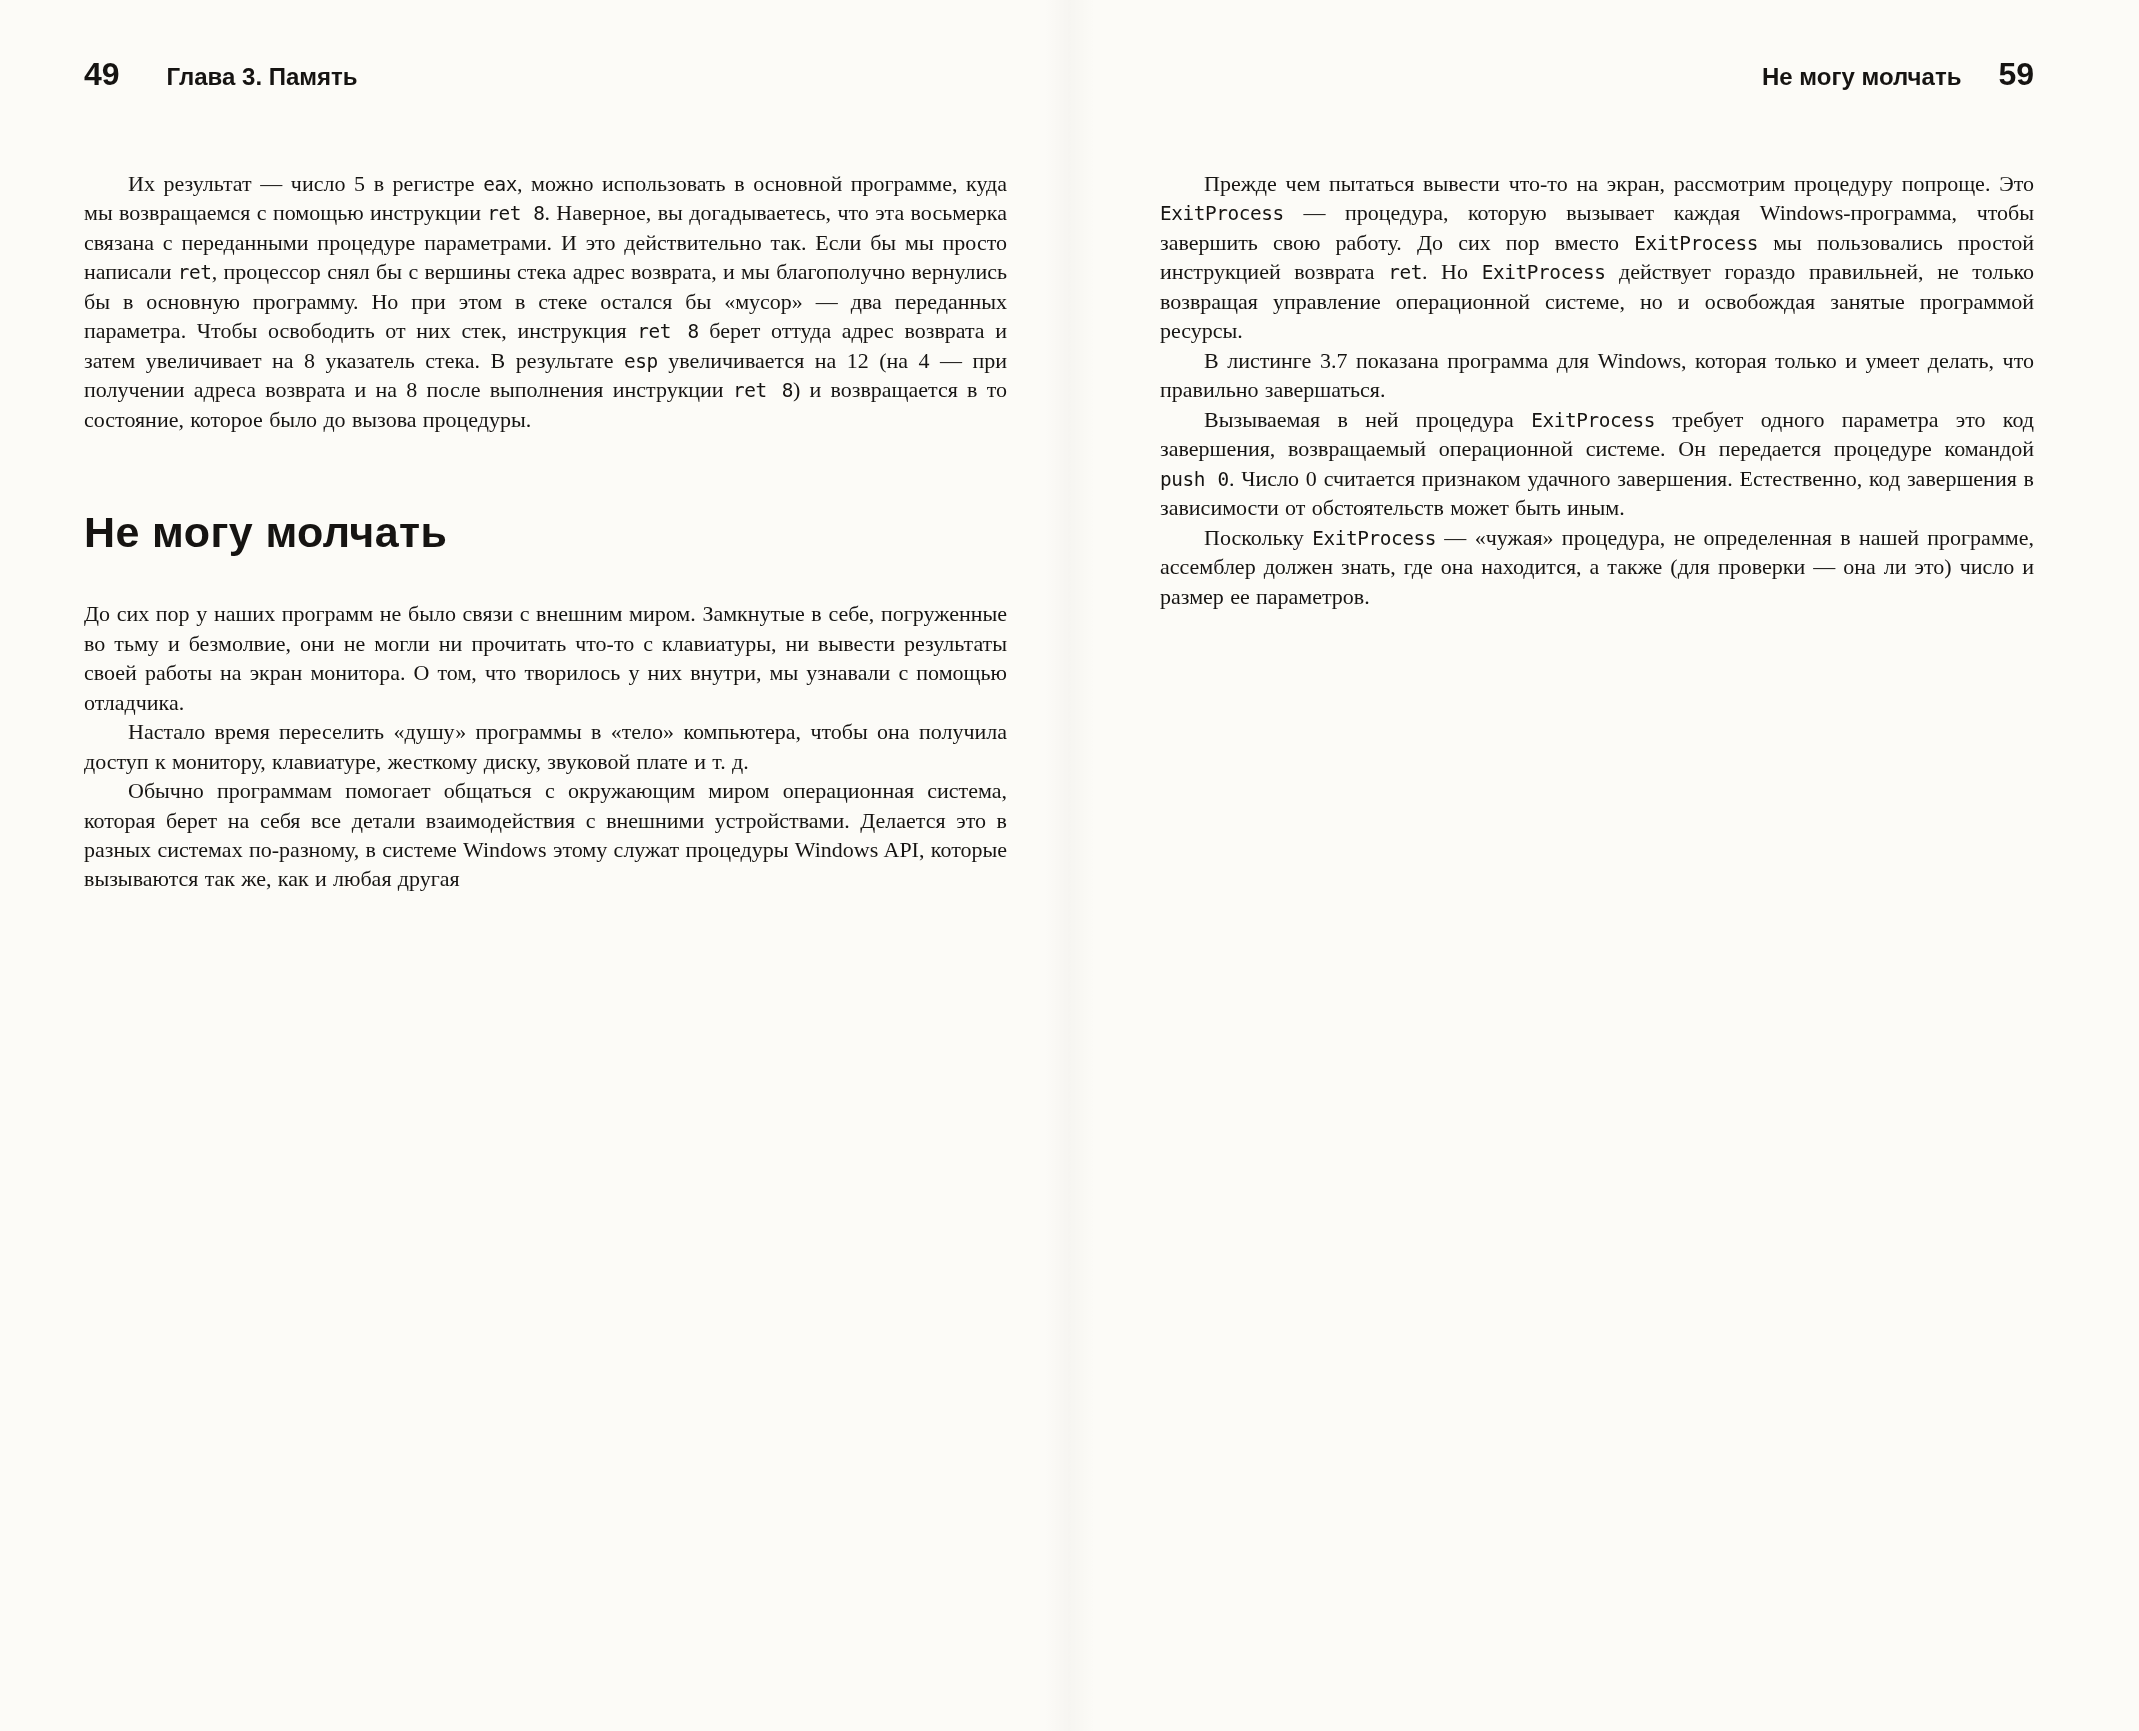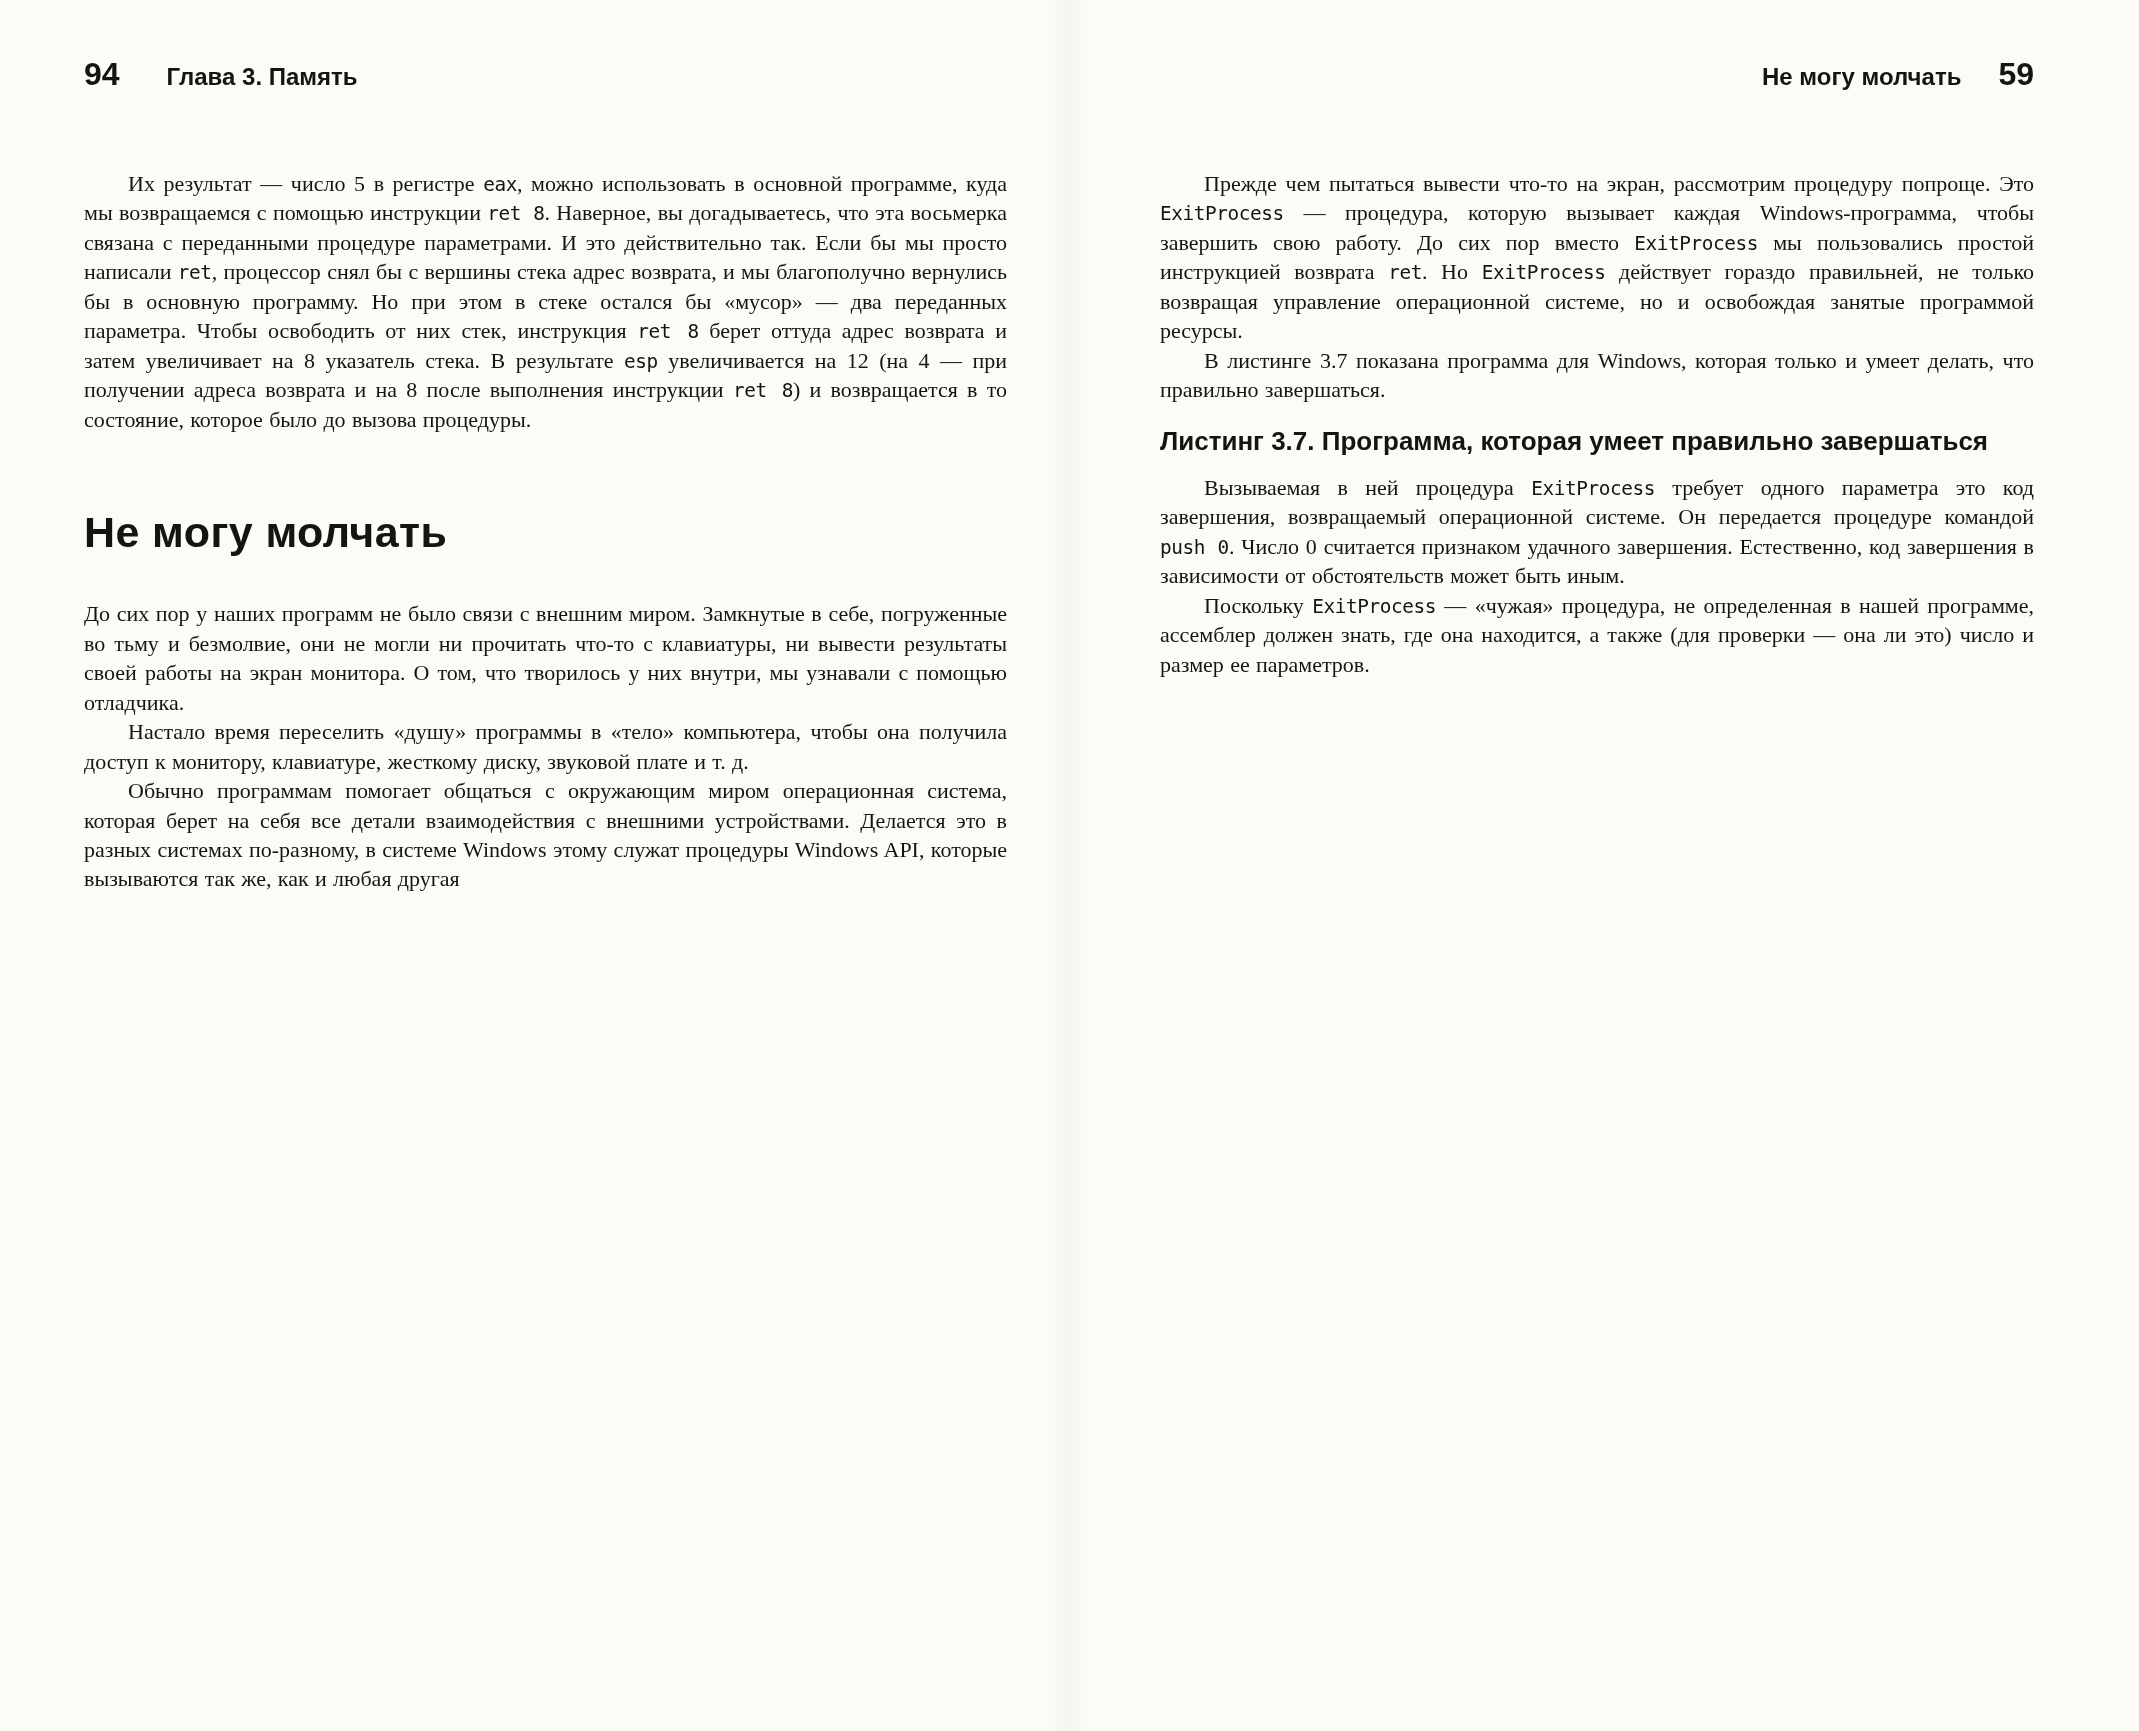--- a/index.html
+++ b/index.html
@@ -61,21 +61,21 @@
     white-space:pre;
   }
 </style>
 </head>
 <body>
 
 <div class="spread">
 
   <section class="page page-left">
     <header class="running-head">
-      <span class="page-num">94</span>
+      <span class="page-num">49</span>
       <span class="head-title">Глава 3. Память</span>
     </header>
 
     <p class="body indent"><span>Их результат — число 5 в регистре </span><span class="code">eax</span><span>, можно использовать в основной программе, куда мы возвращаемся с помощью инструкции </span><span class="code">ret 8</span><span>. Наверное, вы догадываетесь, что эта восьмерка связана с переданными процедуре параметрами. И это действительно так. Если бы мы просто написали </span><span class="code">ret</span><span>, процессор снял бы с вершины стека адрес возврата, и мы благополучно вернулись бы в основную программу. Но при этом в стеке остался бы «мусор» — два переданных параметра. Чтобы освободить от них стек, инструкция </span><span class="code">ret 8</span><span> берет оттуда адрес возврата и затем увеличивает на 8 указатель стека. В результате </span><span class="code">esp</span><span> увеличивается на 12 (на 4 — при получении адреса возврата и на 8 после выполнения инструкции </span><span class="code">ret 8</span><span>) и возвращается в то состояние, которое было до вызова процедуры.</span></p>
 
     <h1 class="section-heading">Не могу молчать</h1>
 
     <p class="body"><span>До сих пор у наших программ не было связи с внешним миром. Замкнутые в себе, погруженные во тьму и безмолвие, они не могли ни прочитать что-то с клавиатуры, ни вывести результаты своей работы на экран монитора. О том, что творилось у них внутри, мы узнавали с помощью отладчика.</span></p>
     <p class="body indent"><span>Настало время переселить «душу» программы в «тело» компьютера, чтобы она получила доступ к монитору, клавиатуре, жесткому диску, звуковой плате и т. д.</span></p>
     <p class="body indent"><span>Обычно программам помогает общаться с окружающим миром операционная система, которая берет на себя все детали взаимодействия с внешними устройствами. Делается это в разных системах по-разному, в системе Windows этому служат процедуры Windows API, которые вызываются так же, как и любая другая</span></p>
@@ -85,20 +85,19 @@
 
   <section class="page page-right">
     <header class="running-head">
       <span class="head-title">Не могу молчать</span>
       <span class="page-num">59</span>
     </header>
 
     <p class="body indent"><span>Прежде чем пытаться вывести что-то на экран, рассмотрим процедуру попроще. Это </span><span class="code">ExitProcess</span><span> — процедура, которую вызывает каждая Windows-программа, чтобы завершить свою работу. До сих пор вместо </span><span class="code">ExitProcess</span><span> мы пользовались простой инструкцией возврата </span><span class="code">ret</span><span>. Но </span><span class="code">ExitProcess</span><span> действует гораздо правильней, не только возвращая управление операционной системе, но и освобождая занятые программой ресурсы.</span></p>
     <p class="body indent"><span>В листинге 3.7 показана программа для Windows, которая только и умеет делать, что правильно завершаться.</span></p>
 
-    <p class="listing-caption">Листинг 3.7. Программа, которая умеет правильно завершаться</p>
 
     <p class="body indent"><span>Вызываемая в ней процедура </span><span class="code">ExitProcess</span><span> требует одного параметра это код завершения, возвращаемый операционной системе. Он передается процедуре командой </span><span class="code">push 0</span><span>. Число 0 считается признаком удачного завершения. Естественно, код завершения в зависимости от обстоятельств может быть иным.</span></p>
     <p class="body indent"><span>Поскольку </span><span class="code">ExitProcess</span><span> — «чужая» процедура, не определенная в нашей программе, ассемблер должен знать, где она находится, а также (для проверки — она ли это) число и размер ее параметров.</span></p>
   </section>
 
 </div>
 
 
 </body></html>

